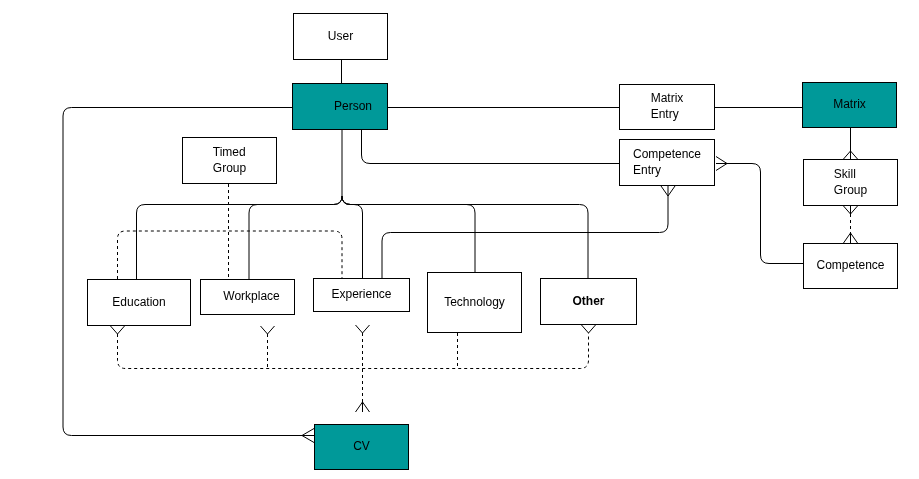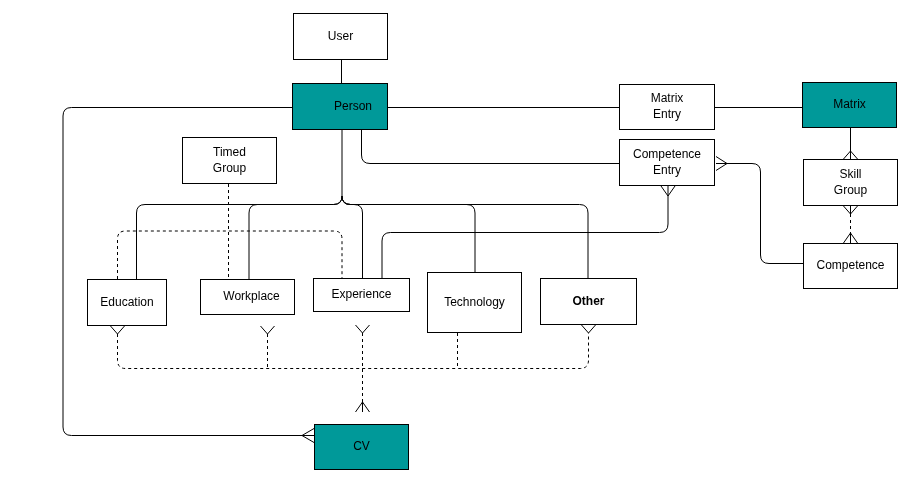--- a/index.html
+++ b/index.html
@@ -13,34 +13,33 @@
   svg.wires{position:absolute;left:0;top:0;width:919px;height:479px;}
   .node{
     position:absolute;
     box-sizing:border-box;
     display:flex;align-items:center;justify-content:center;
     background:#ffffff;
     border:1px solid #000000;
     color:#000000;
     font-size:12px;
     line-height:1.3;
-    text-align:center;
     white-space:pre-line;
   }
   .node.accent{background:#009999;}
   
   .n-user       {left:293px;top:13px; width:95px;height:47px;}
   .n-person     {left:292px;top:83px; width:96px;height:47px;padding-left:26px;}
   .n-matrix-entry{left:619px;top:84px;width:96px;height:46px;}
   .n-matrix     {left:802px;top:82px; width:95px;height:46px;}
   .n-timed-skill{left:182px;top:137px;width:95px;height:47px;}
   .n-competence-entry{left:619px;top:139px;width:96px;height:47px;}
   .n-skill-group{left:803px;top:159px;width:95px;height:47px;}
   .n-competence {left:803px;top:243px;width:95px;height:46px;}
-  .n-education  {left:87px; top:279px;width:80px;height:47px;}
+  .n-education  {left:87px; top:279px;width:104px;height:47px;}
   .n-workplace  {left:200px;top:279px;width:95px;height:36px;padding-left:8px;}
   .n-experience {left:313px;top:278px;width:97px;height:34px;}
   .n-technology {left:427px;top:272px;width:95px;height:61px;}
   .n-other      {left:540px;top:278px;width:97px;height:47px;font-weight:bold;}
   .n-cv         {left:314px;top:412px;width:95px;height:46px;margin-top:12px;}
 </style>
 </head>
 <body>
 
 <div class="canvas">

